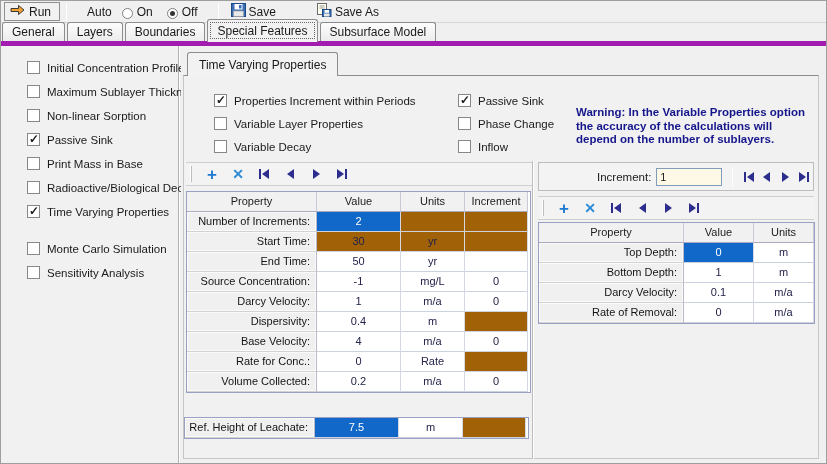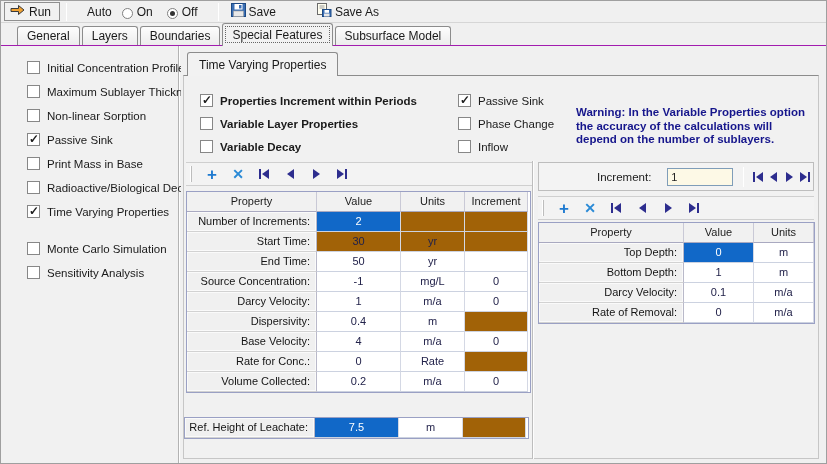--- a/index.html
+++ b/index.html
@@ -16,21 +16,21 @@
   .tb-sep { width:1px; height:18px; background:#c3c3c3; border-right:1px solid #ffffff; margin:0 6px; }
   .run-btn { display:inline-flex; align-items:center; gap:4px; height:19px; padding:0 8px 0 5px;
     margin-left:3px; background:#f1f1f1; border:1px solid #8f8f8f; cursor:pointer; }
   .flat-btn { display:inline-flex; align-items:center; gap:3px; height:35px; padding:0 6px; cursor:pointer; }
   .auto-lbl { margin:0 10px 0 14px; }
   .radio-item { display:inline-flex; align-items:flex-end; gap:4px; margin-right:14px; cursor:pointer; }
   .radio { width:11px; height:11px; border:1px solid #808080; border-radius:50%; background:#fff; position:relative; }
   .radio.selected::after { content:""; position:absolute; left:2px; top:2px; width:5px; height:5px; border-radius:50%; background:#333; }
   
   .tabbar { position:absolute; left:0; top:22px; width:827px; height:23px; display:flex; align-items:flex-end;
-    padding-left:16px; border-bottom:1px solid #a21caf; background:#f0f0f0; }
+    padding-left:1px; border-bottom:5px solid #a21caf; background:#f0f0f0; }
   .tab { height:19px; display:inline-flex; align-items:center; padding:0 9px; margin-right:2px;
     border:1px solid #8c8c8c; border-bottom:none; border-radius:3px 3px 0 0;
     background:linear-gradient(#fdfdfd,#ececec); cursor:pointer; position:relative; }
   .tab.active { height:23px; margin-bottom:-1px; background:#f2f2f2; z-index:3;
     outline:1px dotted #666; outline-offset:-4px; }
   
   .left-panel { position:absolute; left:0; top:45px; width:178px; height:419px;
     background:#f1f1f1; border-right:1px solid #b3b3b3; box-shadow:1px 0 0 #fdfdfd; padding:14px 0 0 26px; }
   .chk-item { display:flex; align-items:center; gap:7px; height:15px; margin-bottom:9px; cursor:pointer; white-space:nowrap; }
   .chk-item.gap-before { margin-top:22px; }
@@ -40,21 +40,21 @@
   .main-page { position:absolute; left:180px; top:45px; width:647px; height:419px; background:#f0f0f0;
     border-right:1px solid #b0b0b0; }
   .inner-tab { position:absolute; left:6px; top:6px; height:24px; display:inline-flex; align-items:center;
     padding:0 11px; border:1px solid #8c8c8c; border-bottom:none; border-radius:3px 3px 0 0;
     background:#f2f2f2; z-index:2; cursor:pointer; }
   .tab-page { position:absolute; left:2px; top:29px; width:636px; height:384px;
     border:1px solid #c6c6c6; border-top:1px solid #8c8c8c; background:#f1f1f1; }
   
   .opt-col { position:absolute; top:17px; }
   .opt-col .chk-item { margin-bottom:8px; }
-  .col1 { left:16px;font-weight:bold; } .col2 { left:274px; }
+  .col1 { left:30px; } .col2 { left:274px; }
   .warning { position:absolute; left:392px; top:18px; width:232px;
     font-size:11.5px; font-weight:bold; color:#16168c; line-height:1.18;margin-top:12px; }
   
   .grid-toolbar { position:absolute; height:24px; background:#f3f3f3;
     border-top:1px solid #cfcfcf; border-bottom:1px solid #cfcfcf;
     display:flex; align-items:center; gap:2px; padding-left:4px; }
   .grip { width:2px; height:16px; border-left:1px solid #fff; border-right:1px solid #bdbdbd; margin-right:6px; }
   .tbtn { display:inline-flex; align-items:center; justify-content:center; gap:1px;
     width:24px; height:20px; cursor:pointer; }
   .tbtn .glyph-plus { color:#1e7ad0; font-size:17px; font-weight:bold; line-height:17px; }
@@ -78,21 +78,21 @@
   .cell.val.sel { background:#1168c8; color:#fff; }
   
   .lg .c0 { width:130px; } .lg .c1 { width:84px; } .lg .c2 { width:64px; } .lg .c3 { width:63px; }
   
   .rg .c0 { width:145px; } .rg .c1 { width:70px; } .rg .c2 { width:60px; }
   
   .splitter { position:absolute; left:348px; top:85px; width:2px; height:298px;
     border-left:1px solid #bdbdbd; border-right:1px solid #fdfdfd; }
   .inc-strip { position:absolute; left:354px; top:86px; width:276px; height:29px;
     border:1px solid #bdbdbd; background:#f3f3f3; display:flex; align-items:center; }
-  .inc-lbl { margin-left:58px; margin-right:16px; font-size:11.5px; }
+  .inc-lbl { margin-left:58px; margin-right:5px; font-size:11.5px; }
   .inc-input { width:66px; height:18px; border:1px solid #7f9db9; background:#fdf9e6;
     font-family:"Liberation Sans", sans-serif; font-size:11px; padding-left:3px; color:#222; }
   .inc-sep { width:1px; height:20px; background:#c3c3c3; border-right:1px solid #fff; margin:0 6px 0 10px; }
 </style>
 </head>
 <body>
 
 <div id="window">
 
   <div class="toolbar">

